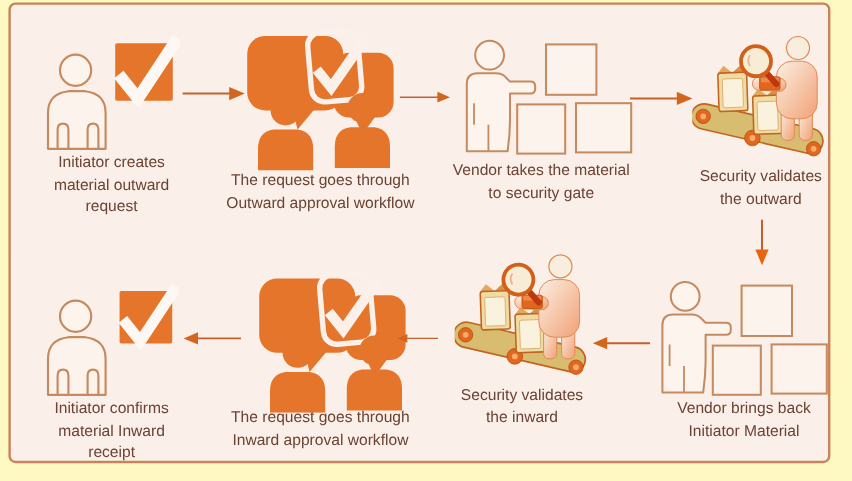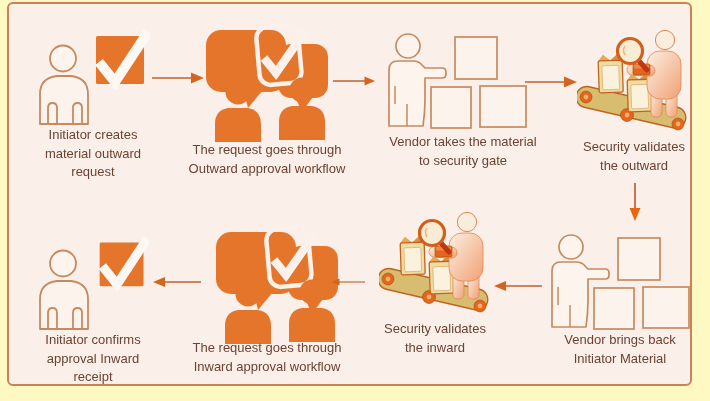--- a/index.html
+++ b/index.html
@@ -151,21 +151,21 @@
         <use href="#sym-approval"></use>
       </svg>
     <div class="label" style="left:160px;top:141px;width:214px">The request goes through
 Outward approval workflow</div>
   </div>
 
   <div class="step">
     <svg class="icon" style="left:379px;top:30px" width="150" height="103">
         <use href="#sym-vendor"></use>
       </svg>
-    <div class="label" style="left:368px;top:133px;width:190px">Vendor takes the material
+    <div class="label" style="left:356px;top:133px;width:190px">Vendor takes the material
 to security gate</div>
   </div>
 
   <div class="step">
     <svg class="icon" style="left:577px;top:27px" width="115" height="110">
         <use href="#sym-conveyor"></use>
       </svg>
     <div class="label" style="left:556px;top:138px;width:156px">Security validates
 the outward</div>
   </div>
@@ -195,21 +195,21 @@
   </div>
 
   <div class="step">
     <svg class="icon" style="left:36px;top:247px" width="58" height="84">
         <use href="#sym-person-front"></use>
       </svg>
     <svg class="icon" style="left:96px;top:234px" width="53" height="57">
         <use href="#sym-checkbox"></use>
       </svg>
     <div class="label" style="left:13px;top:331px;width:160px">Initiator confirms
-approval Inward
+material Inward
 receipt</div>
   </div>
 
   <svg class="arrow" style="left:152px;top:70px" width="52" height="16">
       <use href="#sym-arrow-right"></use>
     </svg>
   <svg class="arrow" style="left:333px;top:73px" width="42" height="16">
       <use href="#sym-arrow-right"></use>
     </svg>
   <svg class="arrow" style="left:523px;top:74px" width="56" height="16">

